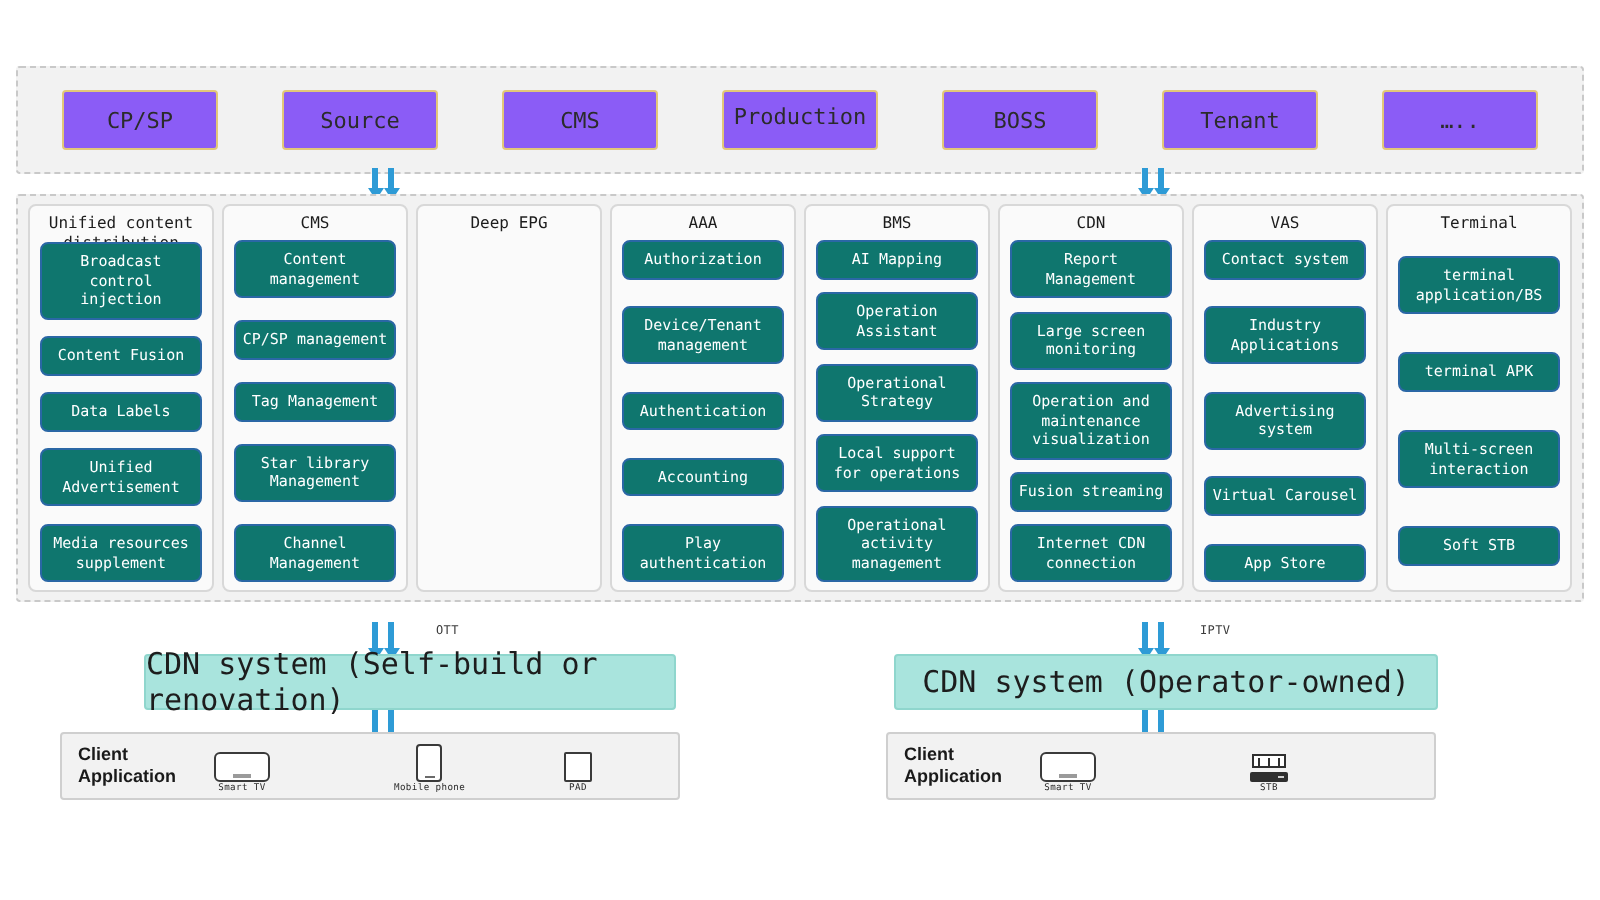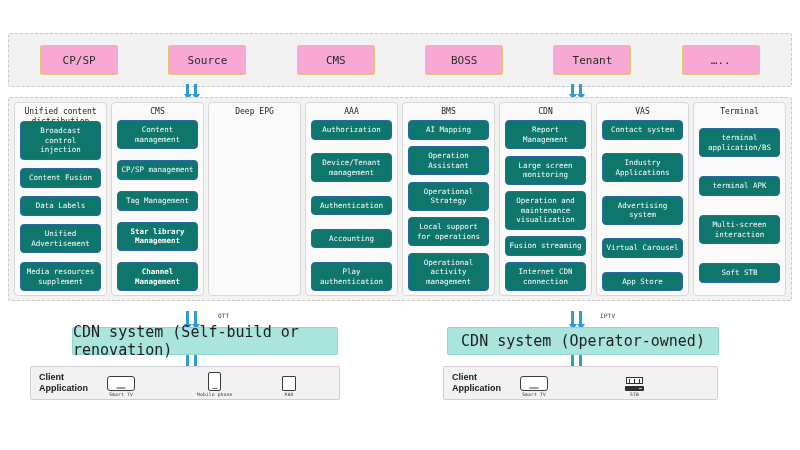--- a/index.html
+++ b/index.html
@@ -14,21 +14,21 @@
 
   
   .toprow{
     position:absolute;left:8px;top:33px;width:784px;height:54px;
     background:#f2f2f2;border:1px dashed #c9c9c9;border-radius:2px;
     display:flex;align-items:center;justify-content:space-around;
     box-sizing:border-box;padding:0 6px;
   }
   .srcbox{
     width:78px;height:30px;
-    background:#f9a8d4;border:1px solid #e2c77a;border-radius:2px;
+    background:#8b5cf6;border:1px solid #e2c77a;border-radius:2px;
     display:flex;align-items:center;justify-content:center;
     font-size:11px;color:#2b2b2b;line-height:13px;text-align:center;
     box-sizing:border-box;position:relative;
   }
   .srcbox.overflow span{position:absolute;left:0;right:0;top:6px;
     display:block;}
 
   
   .arrowpair{position:absolute;display:flex;gap:5px;}
   .arrow{width:3px;background:#2e9bd6;position:relative;}
@@ -57,21 +57,21 @@
   }
   .colbody{display:flex;flex-direction:column;justify-content:space-between;flex:1 1 auto;overflow:hidden;}
   .cell{
     background:#0f766e;border:1px solid #2a67a5;border-radius:4px;
     color:#ffffff;font-size:7.5px;line-height:9.5px;text-align:center;
     padding:4px 2px;box-sizing:border-box;
     display:flex;align-items:center;justify-content:center;
     margin-bottom:3px;flex:none;
   }
   .cell:last-child{margin-bottom:0;}
-  .cell.bold{font-weight:bold;}
+  .cell.bold{font-weight:normal;}
   .col.clip .colbody{margin-top:-9px;}
   .col.sparse .colbody{justify-content:space-around;}
 
   
   .cdnbar{
     position:absolute;height:26px;
     background:#a9e4dd;border:1px solid #8fd6cd;border-radius:2px;
     display:flex;align-items:center;justify-content:center;
     font-size:15px;color:#1d1d1d;
   }
@@ -109,20 +109,23 @@
   <div class="toprow" id="toprow">
       <div class="srcbox">
         <span>CP/SP</span>
       </div>
       <div class="srcbox">
         <span>Source</span>
       </div>
       <div class="srcbox">
         <span>CMS</span>
       </div>
+      <div class="srcbox overflow">
+        <span>Production</span>
+      </div>
       <div class="srcbox">
         <span>BOSS</span>
       </div>
       <div class="srcbox">
         <span>Tenant</span>
       </div>
       <div class="srcbox">
         <span>…..</span>
       </div>
     </div>

